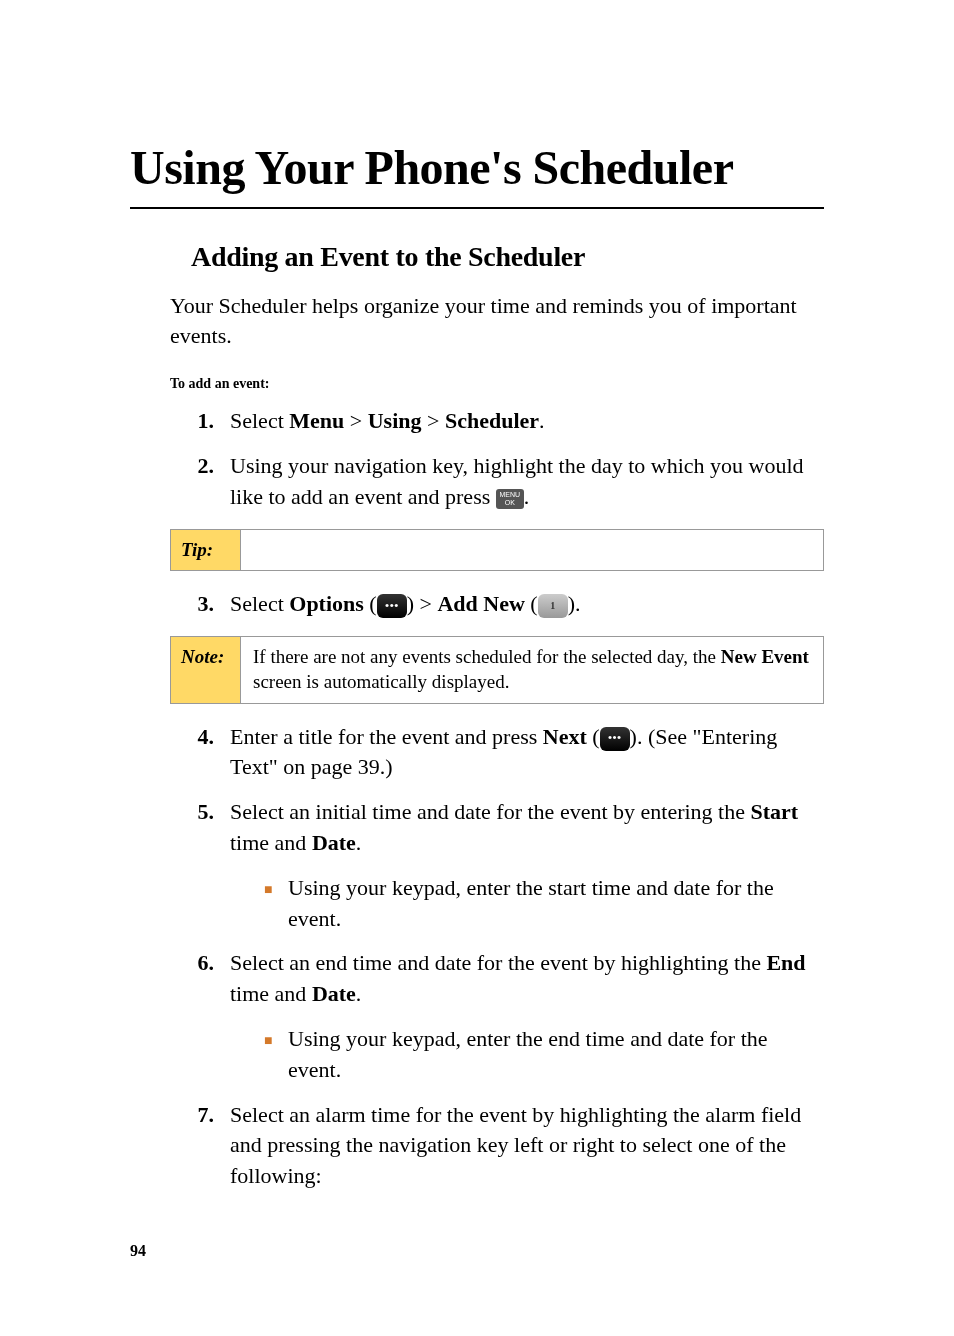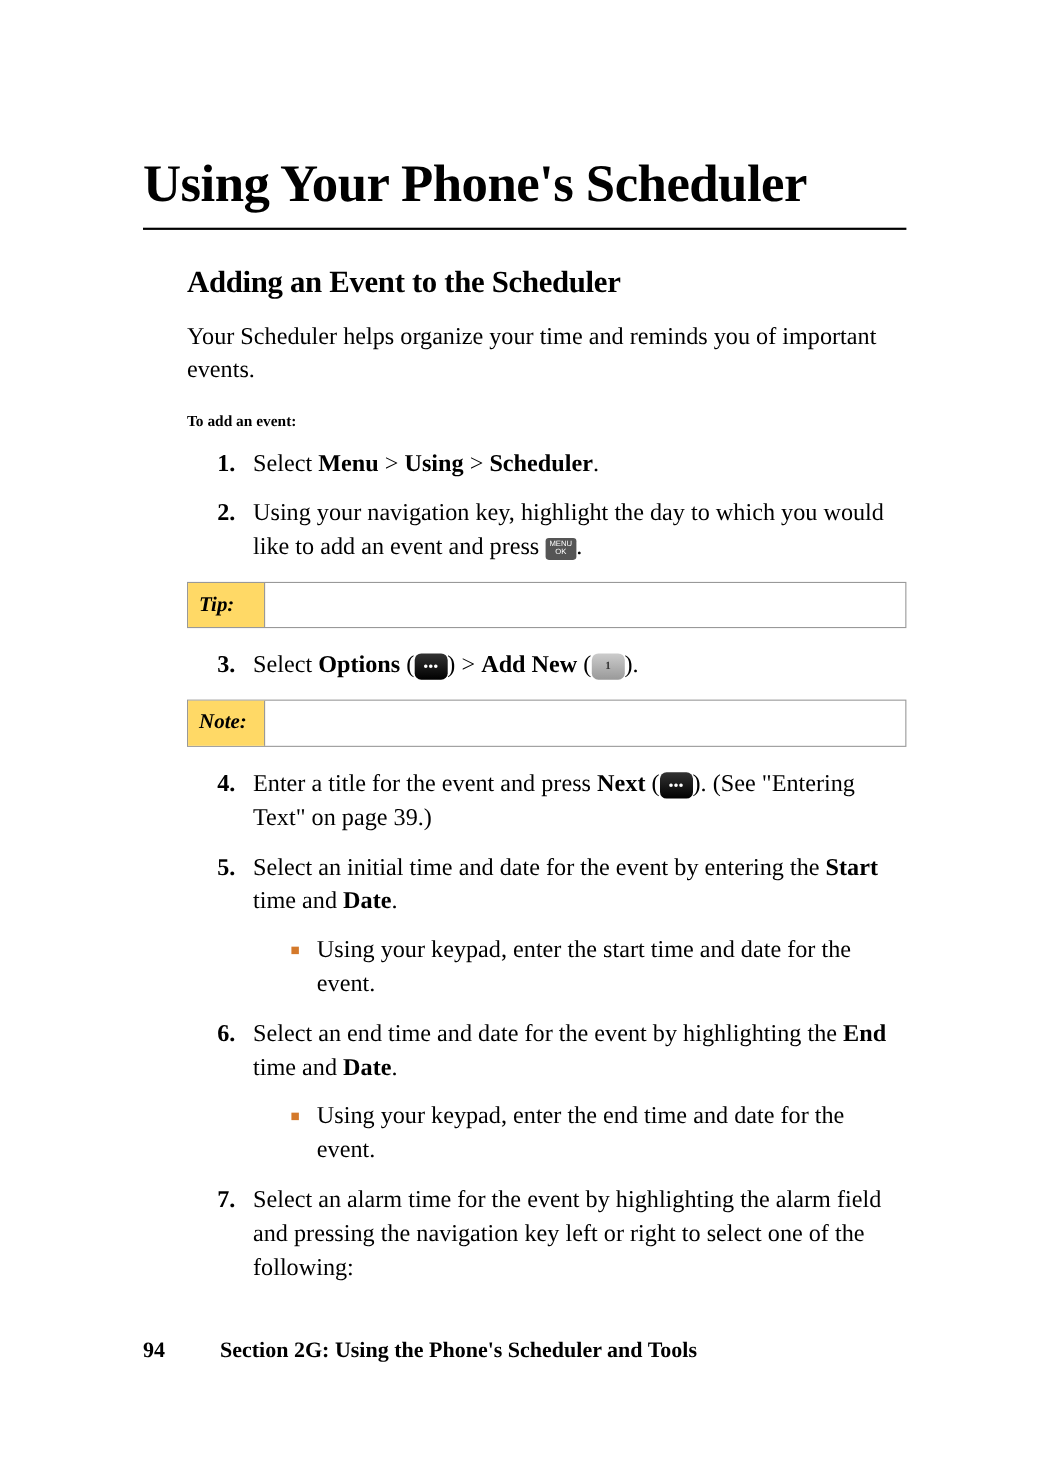--- a/index.html
+++ b/index.html
@@ -20,21 +20,21 @@
       margin-bottom: 12px;
       letter-spacing: -0.5px;
     }
     .rule {
       border-top: 2px solid #000;
       margin-bottom: 32px;
     }
     h2 {
       font-size: 28px;
       font-weight: bold;
-      margin-left: 40px;
+      margin-left: 61px;
       margin-bottom: 18px;
       letter-spacing: -0.3px;
     }
     .intro {
       font-size: 22px;
       margin-left: 40px;
       margin-bottom: 26px;
       line-height: 1.35;
     }
     .procedure-title {
@@ -132,21 +132,21 @@
       padding-top: 7px;
     }
     .sub-bullet-body {
       flex: 1;
     }
     .bold {
       font-weight: bold;
     }
     .footer {
       margin-top: 50px;
-      font-size: 20px;
+      font-size: 16px;
       font-weight: bold;
       display: flex;
       gap: 40px;
     }
     .page-num {
       min-width: 30px;
     }
   </style>
 </head>
 <body>
@@ -181,20 +181,23 @@
 
 <div class="step">
   <div class="step-num">3.</div>
   <div class="step-body">
     <span>Select </span><span class="bold">Options</span><span> (</span><span class="inline-icon-softkey">•••</span><span>) &gt; </span><span class="bold">Add New</span><span> (</span><span class="inline-icon-key1">1</span><span>).</span>
   </div>
 </div>
 
 <div class="callout">
   <div class="callout-label">Note:</div>
+  <div class="callout-body">
+    <span>If there are not any events scheduled for the selected day, the </span><span class="bold">New Event</span><span> screen is automatically displayed.</span>
+  </div>
 </div>
 
 <div class="step">
   <div class="step-num">4.</div>
   <div class="step-body">
     <span>Enter a title for the event and press </span><span class="bold">Next</span><span> (</span><span class="inline-icon-softkey">•••</span><span>). (See "Entering Text" on page 39.)</span>
   </div>
 </div>
 
 <div class="step">
@@ -221,14 +224,13 @@
   <div class="sub-bullet-body">Using your keypad, enter the end time and date for the event.</div>
 </div>
 
 <div class="step">
   <div class="step-num">7.</div>
   <div class="step-body">Select an alarm time for the event by highlighting the alarm field and pressing the navigation key left or right to select one of the following:</div>
 </div>
 
 <div class="footer">
   <span class="page-num">94</span>
-  <span>Section 2G: Using the Phone's Scheduler and Tools</span>
 </div>
 
 </body></html>

